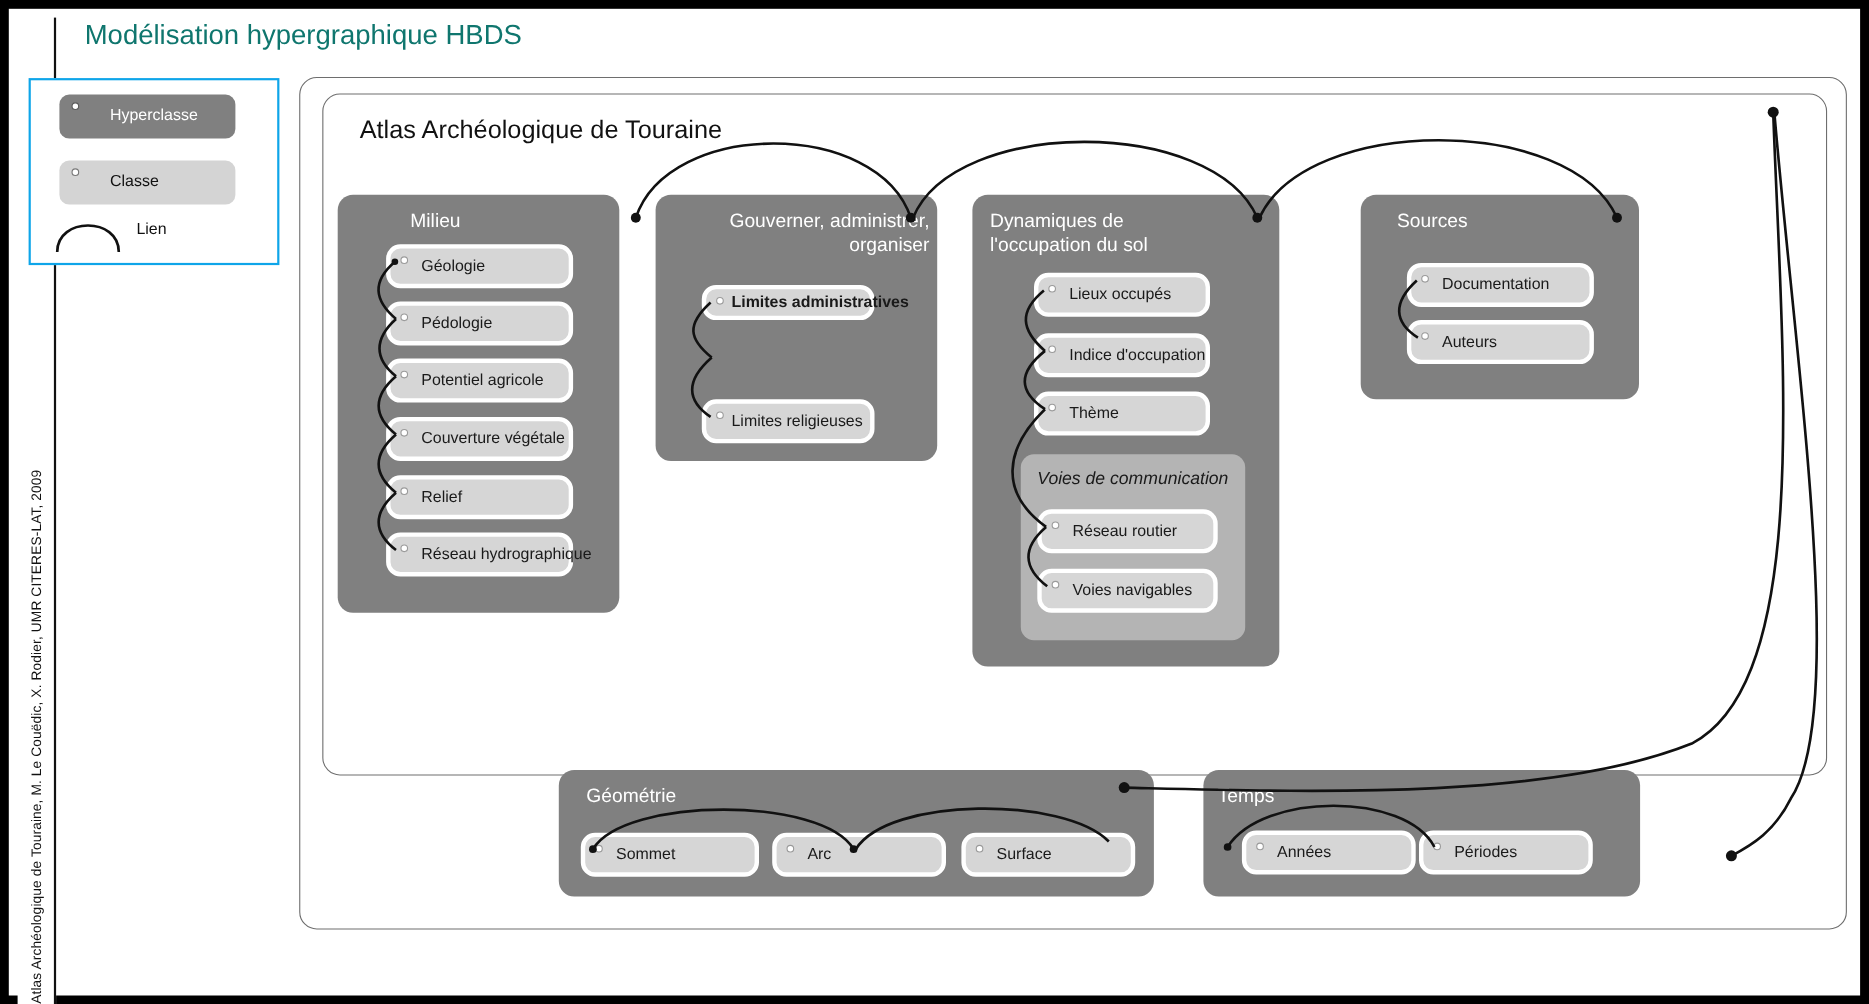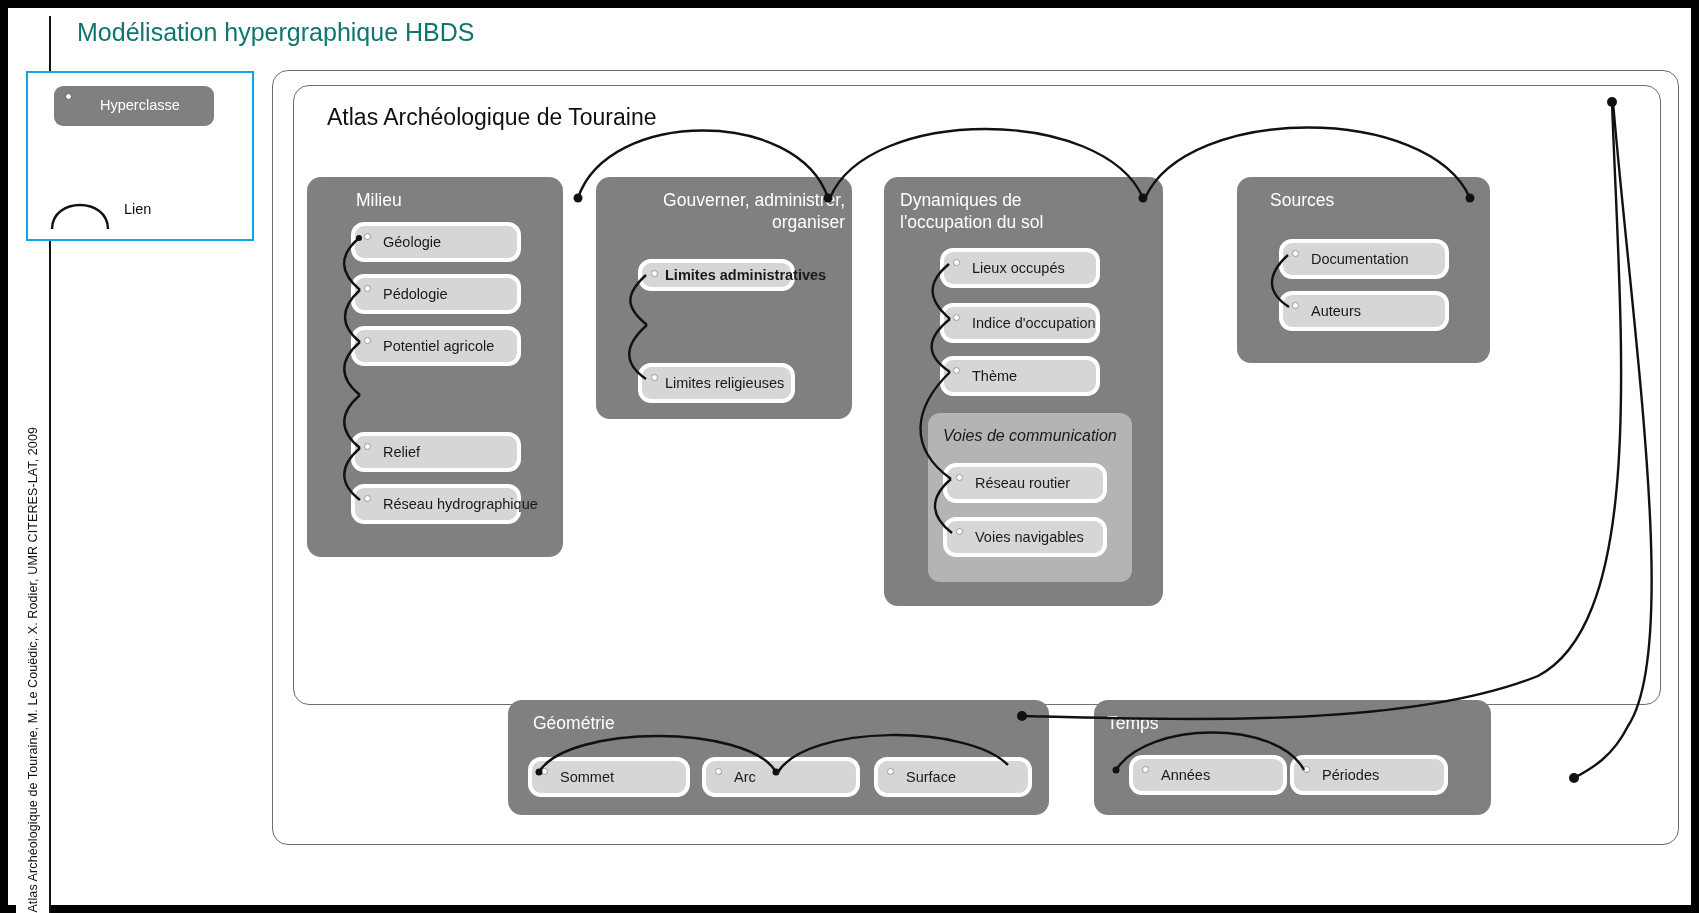--- a/index.html
+++ b/index.html
@@ -111,44 +111,52 @@
       <div id="credit-text">Atlas Archéologique de Touraine, M. Le Couëdic, X. Rodier, UMR CITERES-LAT, 2009</div>
     </div>
 
     <div id="page-title">Modélisation hypergraphique HBDS</div>
 
     <div id="legend">
       <div class="legend-hyper">
         <span class="legend-dot"></span>
         <span class="legend-lbl">Hyperclasse</span>
       </div>
+      <div class="legend-classe">
+        <span class="legend-dot"></span>
+        <span class="legend-lbl">Classe</span>
+      </div>
       <svg id="legend-lien-arc" width="70" height="40">
         <path d="M4,38 C4,6 60,6 60,38" fill="none" stroke="#111" stroke-width="2.4"></path>
       </svg>
       <div id="legend-lien-label">Lien</div>
     </div>
 
     <div id="outer-frame"></div>
     <div id="inner-frame"></div>
     <div id="atlas-title">Atlas Archéologique de Touraine</div>
 
     <div class="hgroup" style="left:299px;top:169px;width:256px;height:380px;">
-      <div class="hgroup-title" style="left:49px;top:12px;text-align:center;">Milieu</div>
+      <div class="hgroup-title" style="left:66px;top:12px;text-align:center;">Milieu</div>
     </div>
     <div class="cbox" style="left:343px;top:214px;width:170px;height:40px;">
       <span class="cbox-dot"></span>
       <span class="cbox-label">Géologie</span>
     </div>
     <div class="cbox" style="left:343px;top:266px;width:170px;height:40px;">
       <span class="cbox-dot"></span>
       <span class="cbox-label">Pédologie</span>
     </div>
     <div class="cbox" style="left:343px;top:318px;width:170px;height:40px;">
       <span class="cbox-dot"></span>
       <span class="cbox-label">Potentiel agricole</span>
+    </div>
+    <div class="cbox" style="left:343px;top:371px;width:170px;height:40px;">
+      <span class="cbox-dot"></span>
+      <span class="cbox-label">Couverture végétale</span>
     </div>
     <div class="cbox" style="left:343px;top:424px;width:170px;height:40px;">
       <span class="cbox-dot"></span>
       <span class="cbox-label">Relief</span>
     </div>
     <div class="cbox" style="left:343px;top:476px;width:170px;height:40px;">
       <span class="cbox-dot"></span>
       <span class="cbox-label">Réseau hydrographique</span>
     </div>
 

